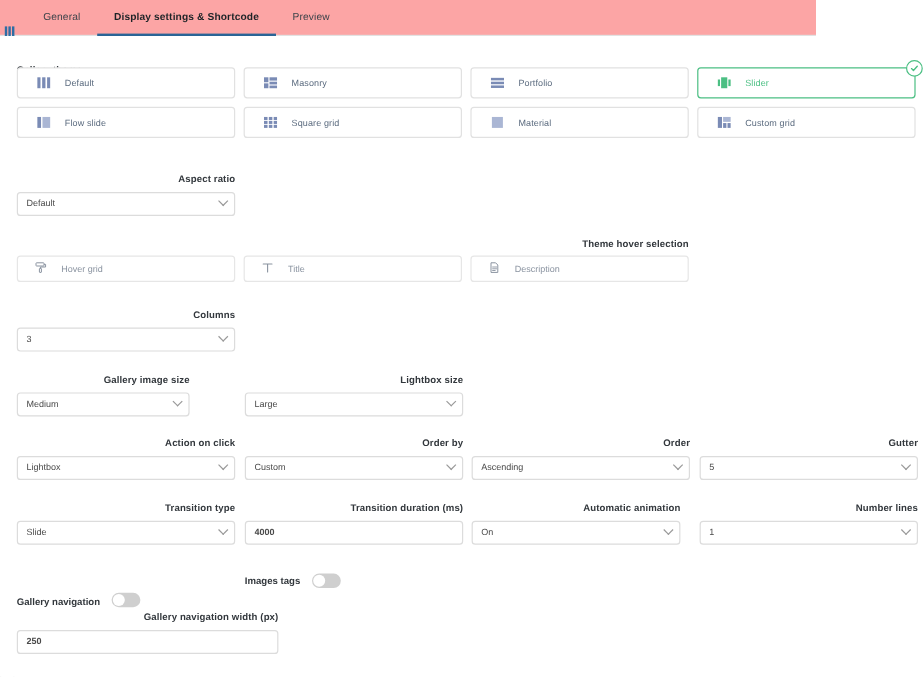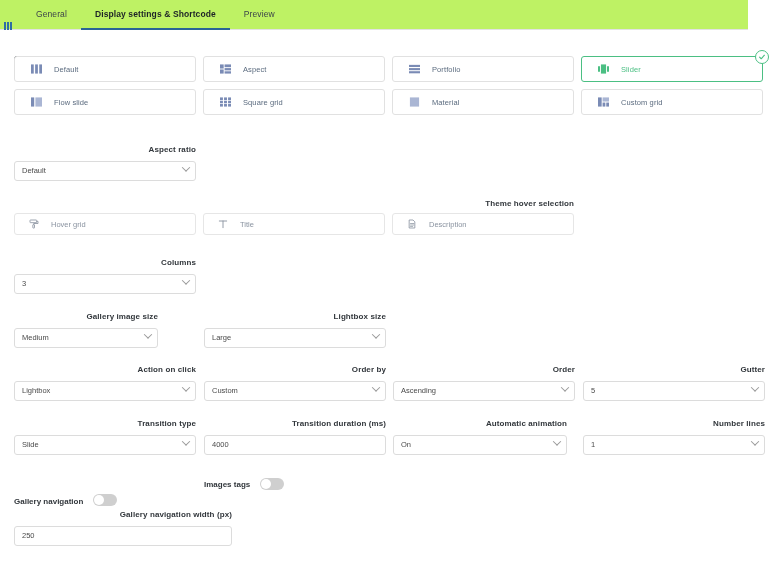--- a/index.html
+++ b/index.html
@@ -6,22 +6,22 @@
   html, body {
     width: 770px; height: 564px;
     background: #ffffff;
     font-family: "Liberation Sans", sans-serif;
     overflow: hidden;
   }
   #app { position: relative; width: 770px; height: 564px; background: #fff; }
 
   
   .topbar {
-    position: absolute; top: 0; left: 0; width: 748px; height: 30px;
-    background: #bef264;
+    position: absolute; top: 0; left: 0; width: 680px; height: 30px;
+    background: #fca5a5;
     border-bottom: 1px solid #e2e2e2;
   }
   .tabs { position: absolute; left: 22px; top: 0; height: 30px; display: flex; align-items: flex-start; }
   .tab {
     font-size: 8.5px; color: #3c434a; letter-spacing: .1px;
     padding: 9px 14px 8px 14px; height: 30px;
     border-bottom: 2.5px solid transparent; white-space: nowrap;
     cursor: pointer;
   }
   .tab.active { color: #1d2327; font-weight: bold; border-bottom-color: #2a6496; }
@@ -81,21 +81,21 @@
   .field { position: absolute; }
 
   select.sel, input.inp {
     height: 20px; border: 1px solid #dcdcdc; border-radius: 3px;
     background: #fff; font-size: 7.5px; color: #4a4a4a;
     font-family: "Liberation Sans", sans-serif;
     padding: 0 18px 0 7px;
     -webkit-appearance: none; appearance: none;
     cursor: pointer; outline: none;
   }
-  input.inp { padding-right: 7px; cursor: text; }
+  input.inp { padding-right: 7px; cursor: text; font-weight: bold; }
   .selwrap { position: relative; display: inline-block; }
   .selwrap::after {
     content: ""; position: absolute; right: 7px; top: 7px;
     width: 5px; height: 5px; pointer-events: none;
     border-right: 1.2px solid #999; border-bottom: 1.2px solid #999;
     transform: rotate(45deg) translate(-1px,-1px);
   }
 
   
   .hover-grid {
@@ -167,21 +167,21 @@
       <div class="theme-card">
         <span>
           <svg class="ticon" viewBox="0 0 12 10">
               <rect x="0" y="0" width="4" height="4.5" fill="#7a8bb5"></rect>
               <rect x="0" y="5.5" width="4" height="4.5" fill="#7a8bb5"></rect>
               <rect x="5" y="0" width="7" height="3" fill="#7a8bb5"></rect>
               <rect x="5" y="4" width="7" height="2.5" fill="#7a8bb5"></rect>
               <rect x="5" y="7.5" width="7" height="2.5" fill="#7a8bb5"></rect>
             </svg>
         </span>
-        <span class="tlabel">Aspect</span>
+        <span class="tlabel">Masonry</span>
       </div>
 
       <div class="theme-card">
         <span>
           <svg class="ticon" viewBox="0 0 12 10">
               <rect x="0" y="0.5" width="12" height="2.3" fill="#7a8bb5"></rect>
               <rect x="0" y="4" width="12" height="2.3" fill="#7a8bb5"></rect>
               <rect x="0" y="7.4" width="12" height="2.3" fill="#7a8bb5"></rect>
             </svg>
         </span>

